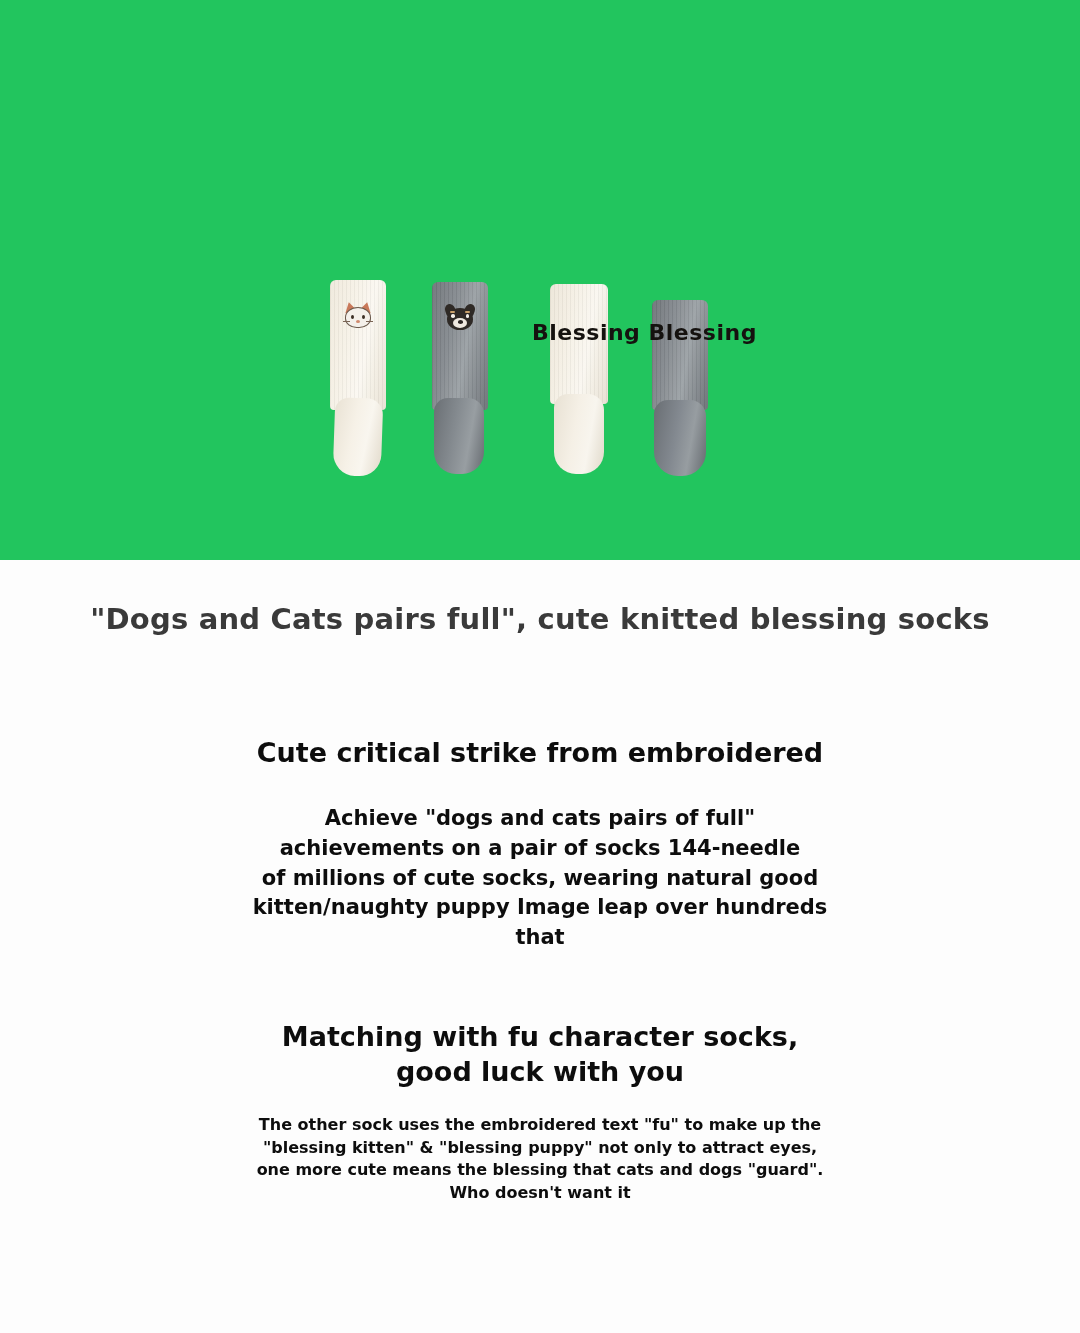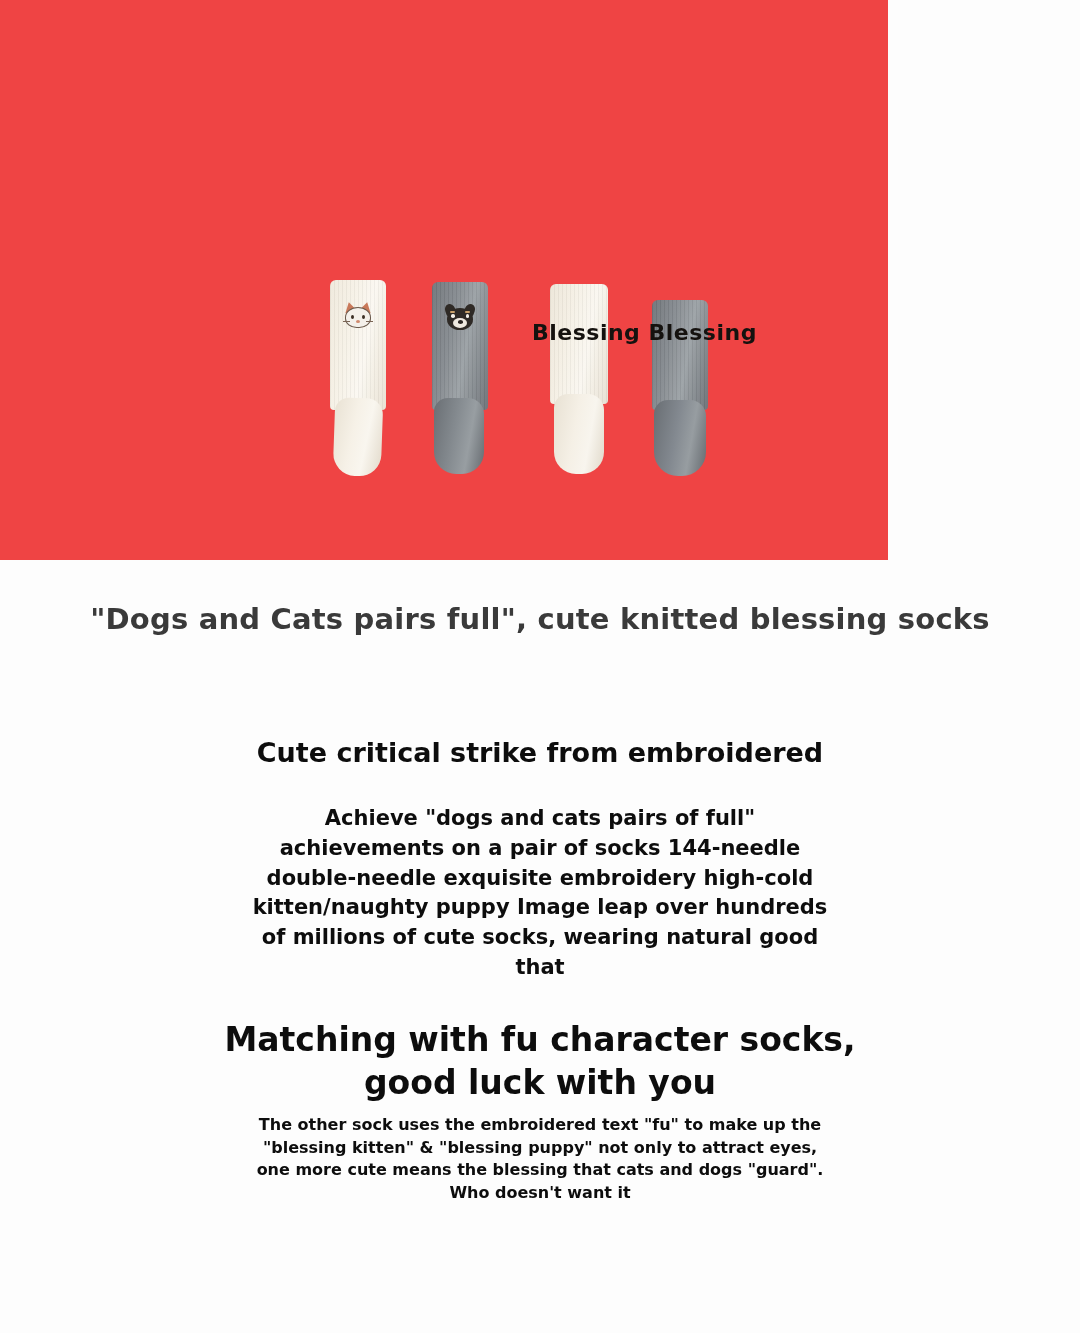--- a/index.html
+++ b/index.html
@@ -14,23 +14,23 @@
     font-family: "DejaVu Sans", sans-serif;
     background: #fdfdfd;
     overflow: hidden;
   }
 
   
   .hero {
     position: absolute;
     left: 0;
     top: 0;
-    width: 888px;
+    width: 1080px;
     height: 560px;
-    background: #ef4444;
+    background: #22c55e;
   }
 
   .socks-stage {
     position: absolute;
     left: 300px;
     top: 280px;
     width: 480px;
     height: 230px;
   }
 
@@ -260,21 +260,21 @@
     line-height: 1.26;
   }
   .block-1-body {
     top: 804px;
     font-size: 21px;
     font-weight: bold;
     line-height: 1.42;
   }
   .block-2-title {
     top: 1019px;
-    font-size: 33px;
+    font-size: 27px;
     font-weight: bold;
     line-height: 1.3;
   }
   .block-2-body {
     top: 1114px;
     font-size: 16px;
     font-weight: bold;
     line-height: 1.42;
   }
 
@@ -342,23 +342,22 @@
 
 <div class="headline">"Dogs and Cats pairs full", cute knitted blessing socks</div>
 
 <div class="copy block-1-title">
   <span class="line">Cute critical strike from embroidered</span>
 </div>
 
 <div class="copy block-1-body">
   <span class="line">Achieve "dogs and cats pairs of full"</span>
   <span class="line">achievements on a pair of socks 144-needle</span>
-  <span class="line">double-needle exquisite embroidery high-cold</span>
+  <span class="line">of millions of cute socks, wearing natural good</span>
   <span class="line">kitten/naughty puppy Image leap over hundreds</span>
-  <span class="line">of millions of cute socks, wearing natural good</span>
   <span class="line">that</span>
 </div>
 
 <div class="copy block-2-title">
   <span class="line">Matching with fu character socks,</span>
   <span class="line">good luck with you</span>
 </div>
 
 <div class="copy block-2-body">
   <span class="line">The other sock uses the embroidered text "fu" to make up the</span>

